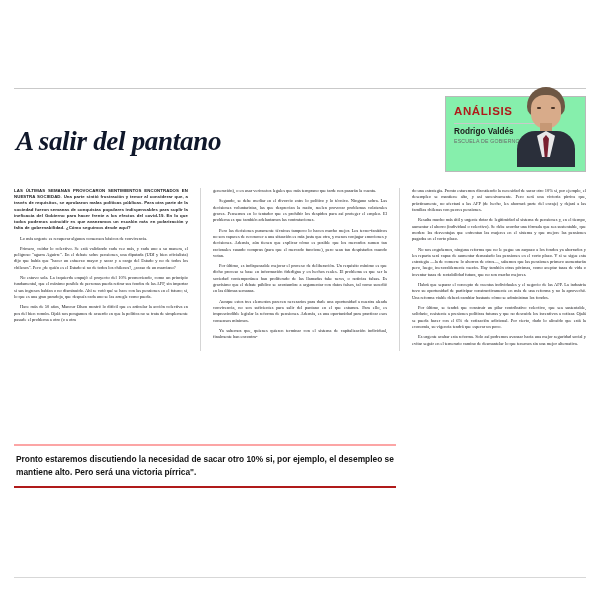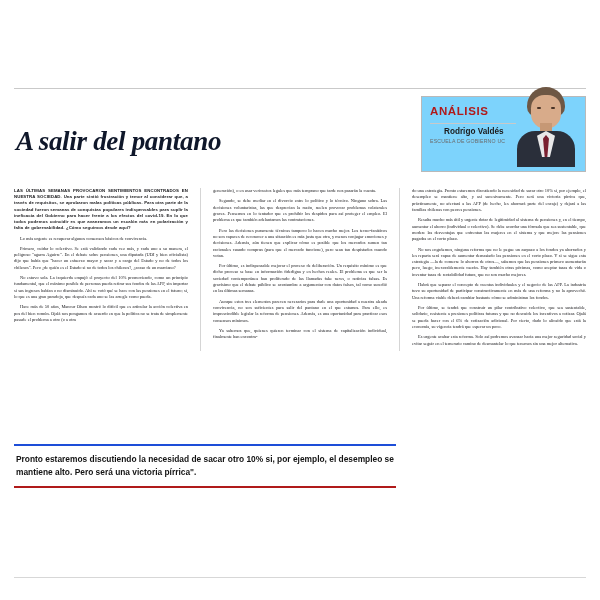--- a/index.html
+++ b/index.html
@@ -38,39 +38,39 @@
     font-weight: bold;
     font-size: 27px;
     letter-spacing: -0.3px;
     color: #0f172a;
   }
   
   .analysis-box {
     position: absolute;
     right: 14px;
     top: 96px;
-    width: 165px;
+    width: 141px;
     height: 76px;
     border: 1px solid #b9b9b9;
     box-sizing: border-box;
-    background: #7dd3fc;
+    background: #86efac;
   }
   .analysis-label {
     position: absolute;
     left: 8px;
     top: 8px;
     font-family: "Liberation Sans", sans-serif;
     font-weight: bold;
     font-size: 11.5px;
     letter-spacing: 0.6px;
     color: #b01a1a;
   }
   .analysis-name {
     position: absolute;
-    left: 22px;
+    left: 8px;
     top: 30px;
     font-family: "Liberation Sans", sans-serif;
     font-weight: bold;
     font-size: 8.2px;
     color: #1b1b1b;
     text-align: center;
   }
   .analysis-affil {
     position: absolute;
     left: 8px;
@@ -197,21 +197,21 @@
     background: #d5d5d5;
     flex: 0 0 1px;
     align-self: stretch;
   }
   
   .pullquote {
     position: absolute;
     left: 14px;
     top: 444px;
     width: 382px;
-    border-top: 2px solid #1d4ed8;
+    border-top: 2px solid #fca5a5;
     border-bottom: 2px solid #b01a1a;
     padding: 7px 2px 7px 2px;
     box-sizing: border-box;
     font-family: "Liberation Sans", sans-serif;
     font-weight: bold;
     font-size: 8.4px;
     line-height: 1.55;
     color: #141414;
   }
   .rule-bottom {

